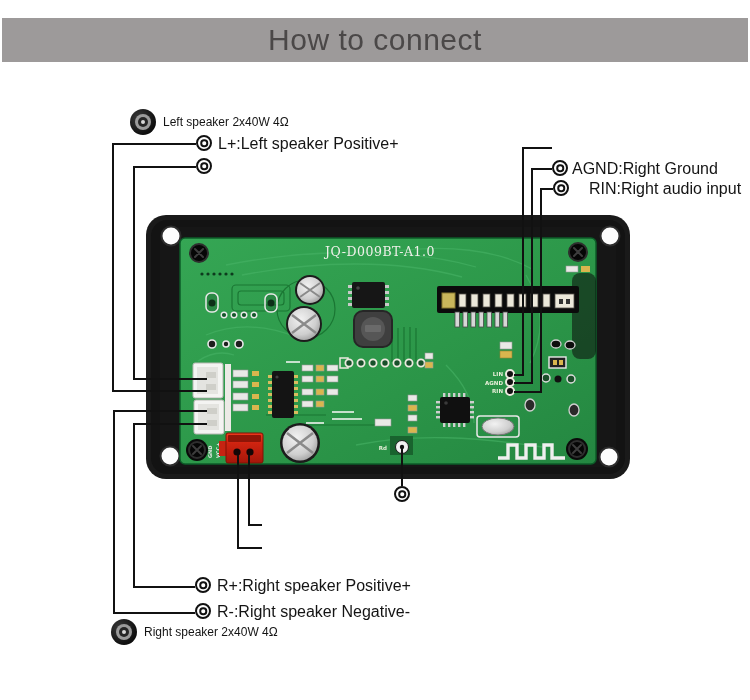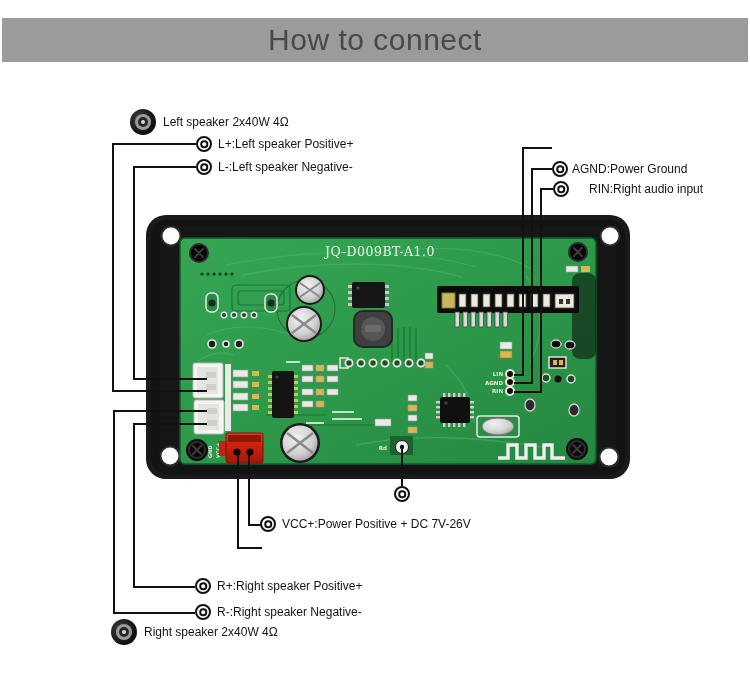--- a/index.html
+++ b/index.html
@@ -5,22 +5,22 @@
   html,body{margin:0;padding:0;background:#fff;}
   #stage{position:relative;width:750px;height:699px;background:#fff;overflow:hidden;
          font-family:"Liberation Sans",sans-serif;color:#141414;}
   
   .banner{position:absolute;left:2px;top:18px;width:746px;height:44px;background:#9d9a9a;
           display:flex;align-items:center;justify-content:center;}
   .banner h1{margin:0;font-size:30px;font-weight:500;color:#4b4848;letter-spacing:.5px;}
   
   .ln{position:absolute;background:#111;z-index:5;}
   
-  .callout{position:absolute;height:18px;display:flex;align-items:center;gap:6px;z-index:6;
-           font-size:12px;white-space:nowrap;}
+  .callout{position:absolute;height:18px;display:flex;align-items:flex-start;gap:6px;z-index:6;
+           font-size:16px;white-space:nowrap;}
   .ring{box-sizing:border-box;width:16px;height:16px;border:2.4px solid #111;border-radius:50%;
         position:relative;flex:0 0 16px;background:#fff;}
   .ring::after{content:"";position:absolute;left:50%;top:50%;width:3.5px;height:3.5px;
         transform:translate(-50%,-50%);border:2.2px solid #111;border-radius:50%;}
   .ring.abs{position:absolute;z-index:6;}
   .fmtext{position:absolute;height:18px;display:flex;align-items:center;font-size:15px;
           white-space:nowrap;z-index:6;}
   
   .spk{position:relative;width:26px;height:26px;flex:0 0 26px;}
   .spk .o1{position:absolute;inset:0;border-radius:50%;background:radial-gradient(circle at 35% 35%,#3c3c3c,#0e0e0e 70%);}
@@ -418,38 +418,33 @@
       </span>
     <span>Left speaker 2x40W 4Ω</span>
   </div>
 
   <div class="callout" style="left:196px;top:135px">
     <span class="ring"></span>
     <span>L+:Left speaker Positive+</span>
   </div>
   <div class="callout" style="left:196px;top:158px">
     <span class="ring"></span>
-    <span>L-:Left speaker Negative-</span>
   </div>
 
   <div class="callout" style="left:552px;top:160px;gap:4px">
     <span class="ring"></span>
-    <span>AGND:Power Ground</span>
+    <span>AGND:Right Ground</span>
   </div>
   <div class="callout" style="left:553px;top:180px;gap:20px">
     <span class="ring"></span>
     <span>RIN:Right audio input</span>
   </div>
 
   <span class="ring abs" style="left:394px;top:486px"></span>
 
-  <div class="callout" style="left:260px;top:515px">
-    <span class="ring"></span>
-    <span>VCC+:Power Positive + DC 7V-26V</span>
-  </div>
 
   <div class="callout" style="left:195px;top:603px">
     <span class="ring"></span>
     <span>R-:Right speaker Negative-</span>
   </div>
   <div class="callout" style="left:195px;top:577px">
     <span class="ring"></span>
     <span>R+:Right speaker Positive+</span>
   </div>
 

